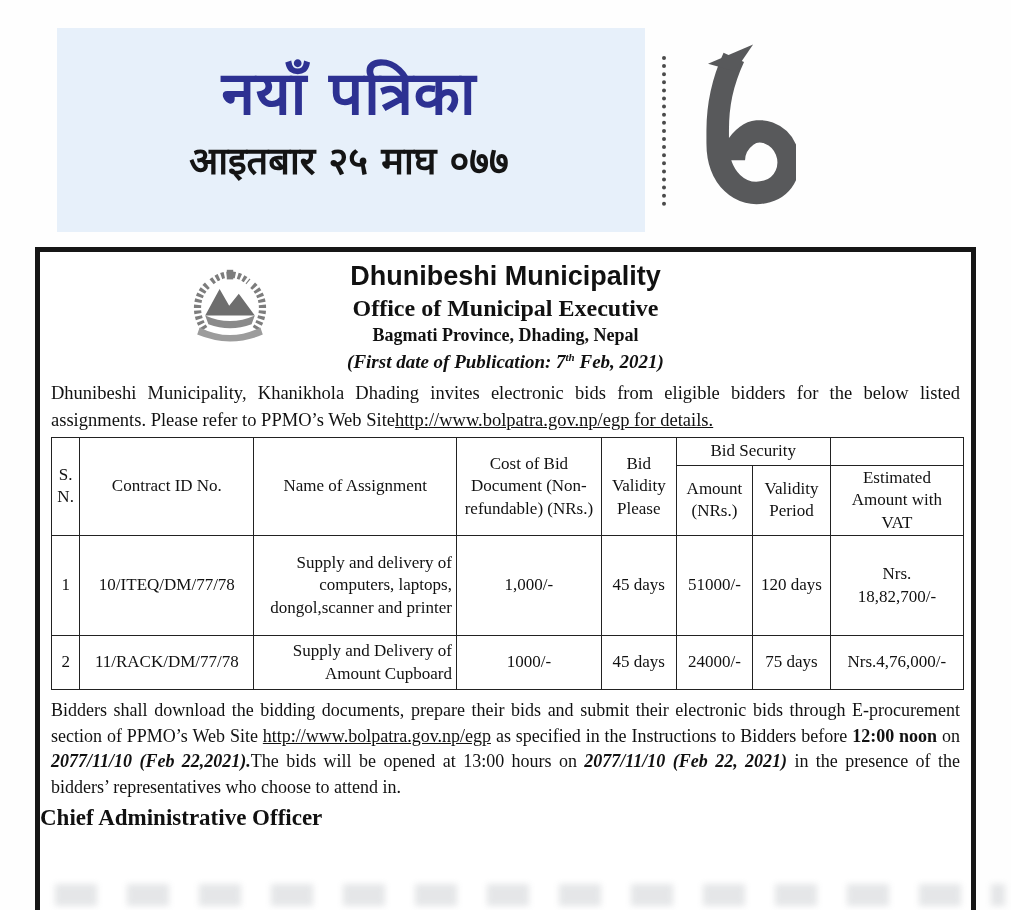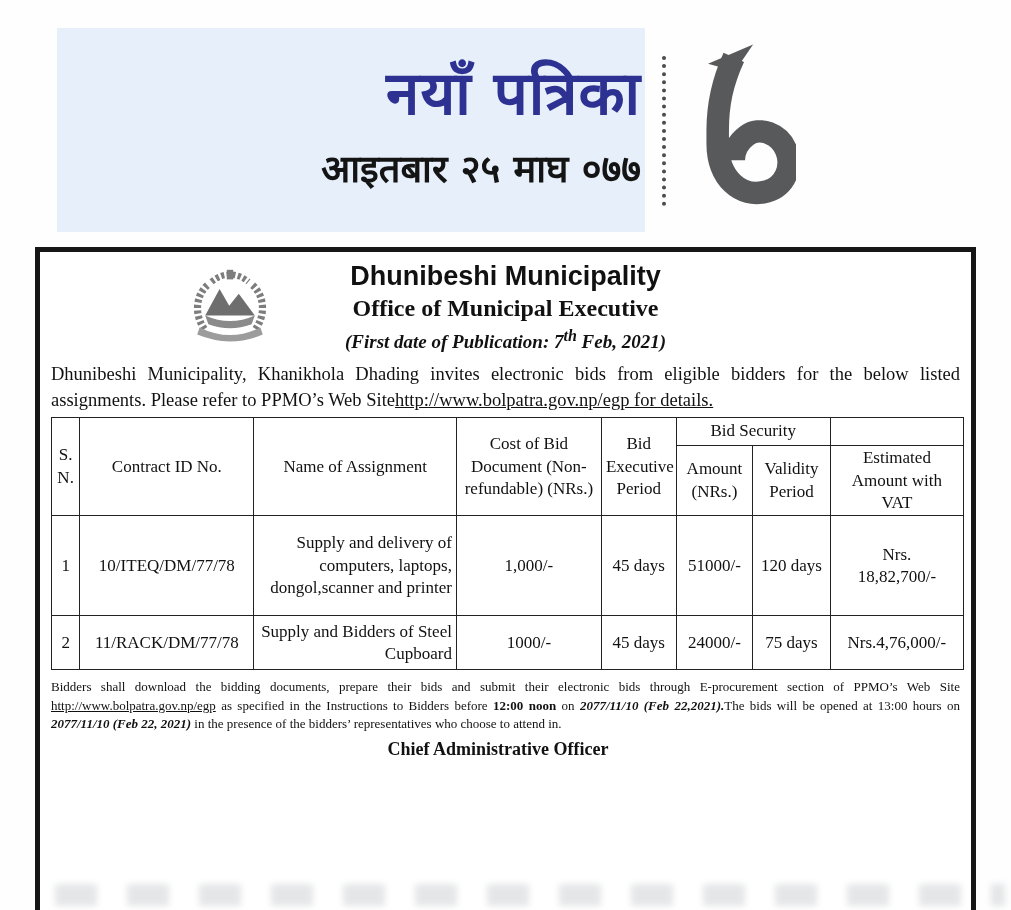--- a/index.html
+++ b/index.html
@@ -1,59 +1,59 @@
 <!DOCTYPE html>
 <html><head>
 <meta charset="utf-8">
 <style>
   html,body{margin:0;padding:0;background:#ffffff;}
   body{width:1011px;height:910px;font-family:"Liberation Serif",serif;color:#111;}
   .page{position:relative;width:1011px;height:910px;overflow:hidden;background:#fefefe;}
 
   
   .masthead-panel{position:absolute;left:57px;top:28px;width:588px;height:204px;
-    background:#e7f0fa;text-align:right;box-sizing:border-box;padding:34px 4px 12px 0;overflow:hidden;}
+    background:#e7f0fa;text-align:center;box-sizing:border-box;padding:34px 4px 12px 0;overflow:hidden;}
   .np-title{font-family:"DejaVu Sans",sans-serif;font-weight:bold;font-size:60px;
     line-height:1.05;color:#2d3192;letter-spacing:1px;}
   .np-date{font-family:"DejaVu Sans",sans-serif;font-weight:bold;font-size:38px;
-    line-height:1.1;color:#141414;margin-top:24px;}
+    line-height:1.1;color:#141414;margin-top:16px;}
   .dotted-sep{position:absolute;left:662px;top:56px;height:150px;width:0;
     border-left:4px dotted #4b4b4b;}
   .page-num{position:absolute;left:678px;top:40px;width:118px;height:172px;}
 
   
   .notice{position:absolute;left:35px;top:247px;width:941px;height:704px;
     box-sizing:border-box;border:5px solid #161616;background:#ffffff;padding-top:10px;}
   .emblem{position:absolute;left:150px;top:12px;width:80px;height:90px;}
   .org{text-align:center;font-family:"Liberation Sans",sans-serif;font-weight:bold;font-size:27px;line-height:1.1;}
   .office{text-align:center;font-weight:bold;font-size:24px;line-height:1.15;margin-top:3px;}
   .addr{text-align:center;font-weight:bold;font-size:18px;line-height:1.15;margin-top:3px;}
   .banner-row{text-align:center;margin-top:7px;}
   .banner{display:inline-block;background:#0d0d0d;color:#ffffff;font-weight:bold;
     font-size:25px;padding:2px 18px 5px 18px;}
   .publine{text-align:center;font-weight:bold;font-style:italic;font-size:19px;margin-top:5px;}
-  .publine sup{font-size:16px;}
+  .publine sup{font-size:11px;}
   .intro{margin:7px 11px 4px 11px;font-size:18.5px;line-height:1.42;text-align:justify;}
   .u{text-decoration:underline;color:inherit;cursor:pointer;}
   .b{font-weight:bold;}
   .bi{font-weight:bold;font-style:italic;}
 
   
   table{border-collapse:collapse;width:913px;margin:2px 0 0 11px;table-layout:fixed;}
   th,td{border:1.7px solid #222;font-size:17px;font-weight:normal;text-align:center;
     vertical-align:middle;padding:1px 4px;line-height:1.32;overflow:hidden;}
   tr.h1{height:28px;}
   tr.h2{height:70px;}
   tr.r1{height:100px;}
   tr.r2{height:54px;}
   .cell-name{text-align:right;}
   .preline{white-space:pre-line;}
 
-  .closing{margin:8px 11px 0 11px;font-size:13px;line-height:1.42;text-align:justify;}
-  .signoff{text-align:center;font-weight:bold;font-size:18px;margin:5px 15px 16px 0;}
+  .closing{margin:8px 11px 0 11px;font-size:18px;line-height:1.42;text-align:justify;}
+  .signoff{text-align:left;font-weight:bold;font-size:23px;margin:5px 15px 16px 0;}
 
   
   .artifact{position:absolute;left:55px;top:884px;width:950px;height:22px;opacity:.45;
     background:repeating-linear-gradient(90deg, rgba(150,156,163,.55) 0 42px, rgba(150,156,163,0) 42px 72px);
     filter:blur(3px);}
 </style>
 </head>
 <body>
 
 <div class="page">
@@ -81,20 +81,21 @@
         </g>
         <rect x="46" y="6" width="8" height="12" fill="#7d7d7d"></rect>
         <path d="M19,63 L37,30 L49,51 L61,36 L81,63 Z" fill="#6e6e6e"></path>
         <path d="M19,63 q31,14 62,0 l-4,11 q-27,10 -54,0 Z" fill="#8a8a8a"></path>
         <path d="M12,78 q38,19 76,0 l3,9 q-41,17 -82,0 Z" fill="#9c9c9c"></path>
       </svg>
     </div>
 
     <div class="org">Dhunibeshi Municipality</div>
     <div class="office">Office of Municipal Executive</div>
+    <div class="addr">Bagmati Province, Dhading, Nepal</div>
 
 
     <div class="publine">
       <span>(First date of Publication: 7</span><sup>th</sup><span> Feb, 2021)</span>
     </div>
 
     <p class="intro">
       <span>Dhunibeshi Municipality, Khanikhola Dhading invites electronic bids from eligible bidders for the below listed assignments. Please refer to PPMO’s Web Site</span><a class="u">http://www.bolpatra.gov.np/egp for details.</a>
     </p>
 
@@ -109,21 +110,21 @@
         <col style="width:8.5%">
           <col style="width:14.6%">
       </colgroup>
       <thead>
         <tr class="h1">
           <th rowspan="2" class="preline">S.
 N.</th>
           <th rowspan="2">Contract ID No.</th>
           <th rowspan="2">Name of  Assignment</th>
           <th rowspan="2">Cost of Bid Document (Non-refundable) (NRs.)</th>
-          <th rowspan="2">Bid Executive Period</th>
+          <th rowspan="2">Bid Validity Please</th>
           <th colspan="2">Bid Security</th>
           <th></th>
         </tr>
         <tr class="h2">
           <th>Amount (NRs.)</th>
           <th>Validity Period</th>
           <th>Estimated Amount with VAT</th>
         </tr>
       </thead>
       <tbody>
@@ -134,21 +135,21 @@
           <td>1,000/-</td>
           <td>45 days</td>
           <td>51000/-</td>
           <td>120 days</td>
           <td class="preline">Nrs.
 18,82,700/-</td>
         </tr>
         <tr class="r2">
           <td>2</td>
           <td>11/RACK/DM/77/78</td>
-          <td class="cell-name">Supply and Bidders of Steel Cupboard</td>
+          <td class="cell-name">Supply and Delivery of Amount Cupboard</td>
           <td>1000/-</td>
           <td>45 days</td>
           <td>24000/-</td>
           <td>75 days</td>
           <td>Nrs.4,76,000/-</td>
         </tr>
       </tbody>
     </table>
 
     <p class="closing">

